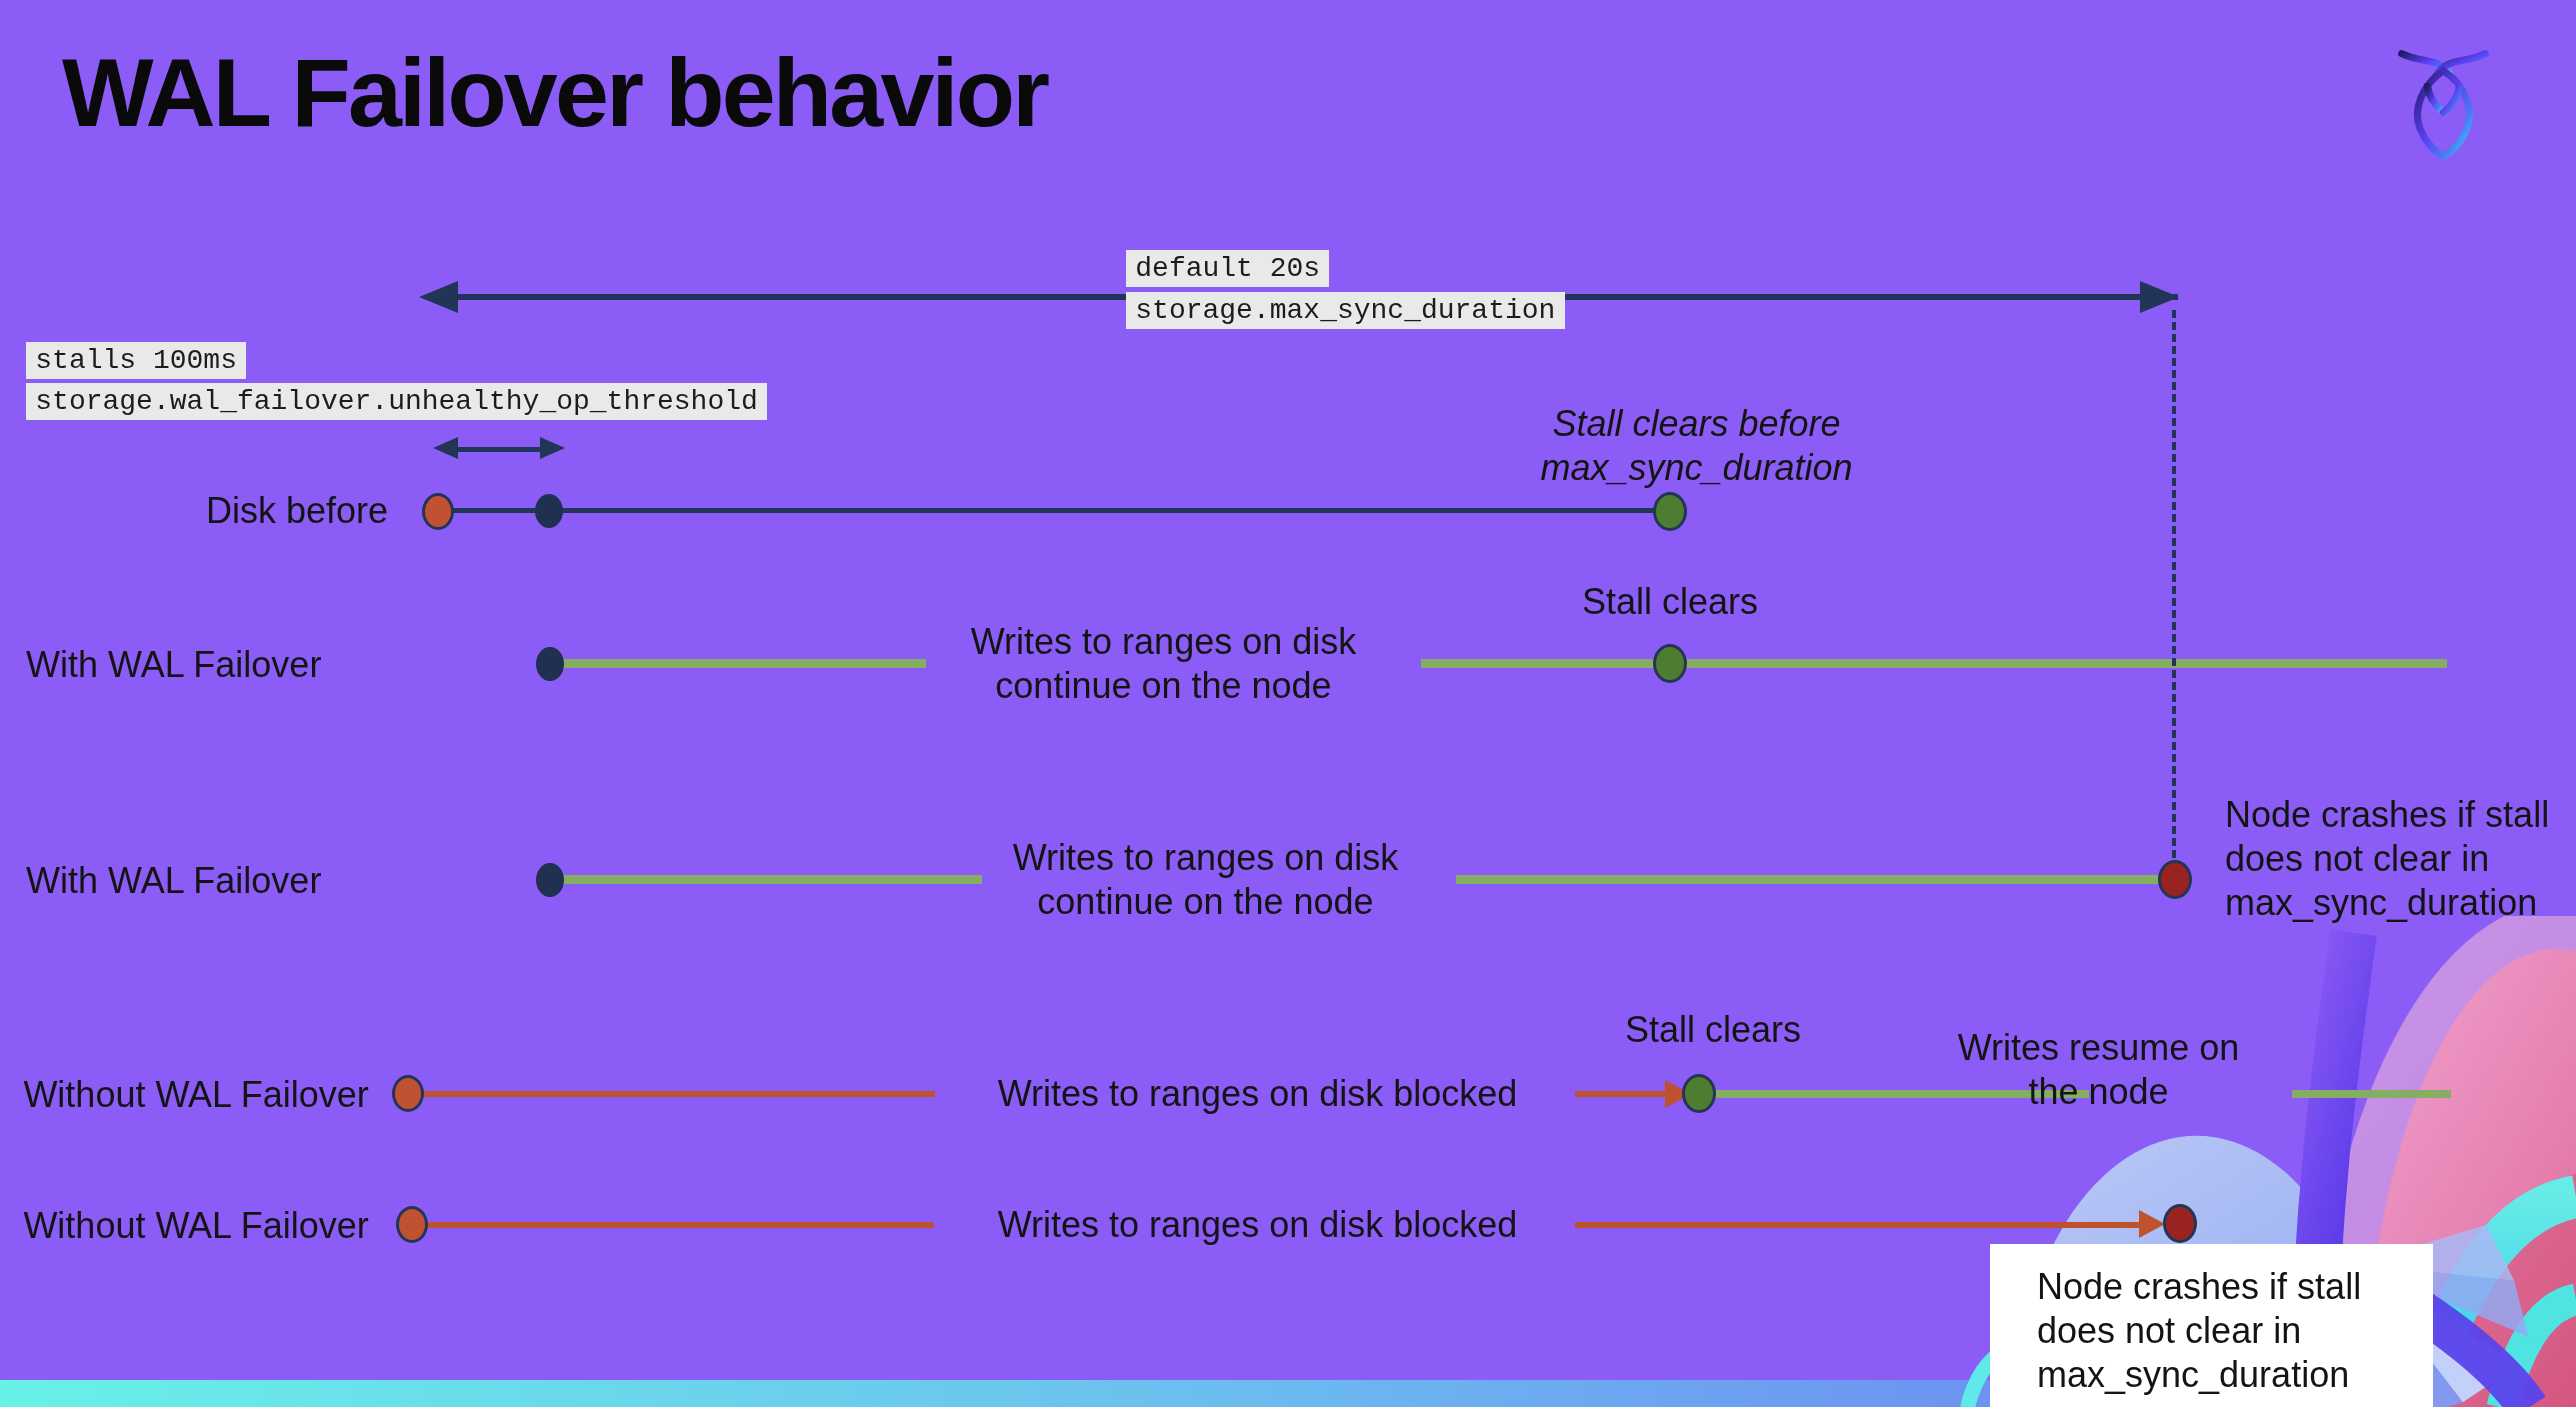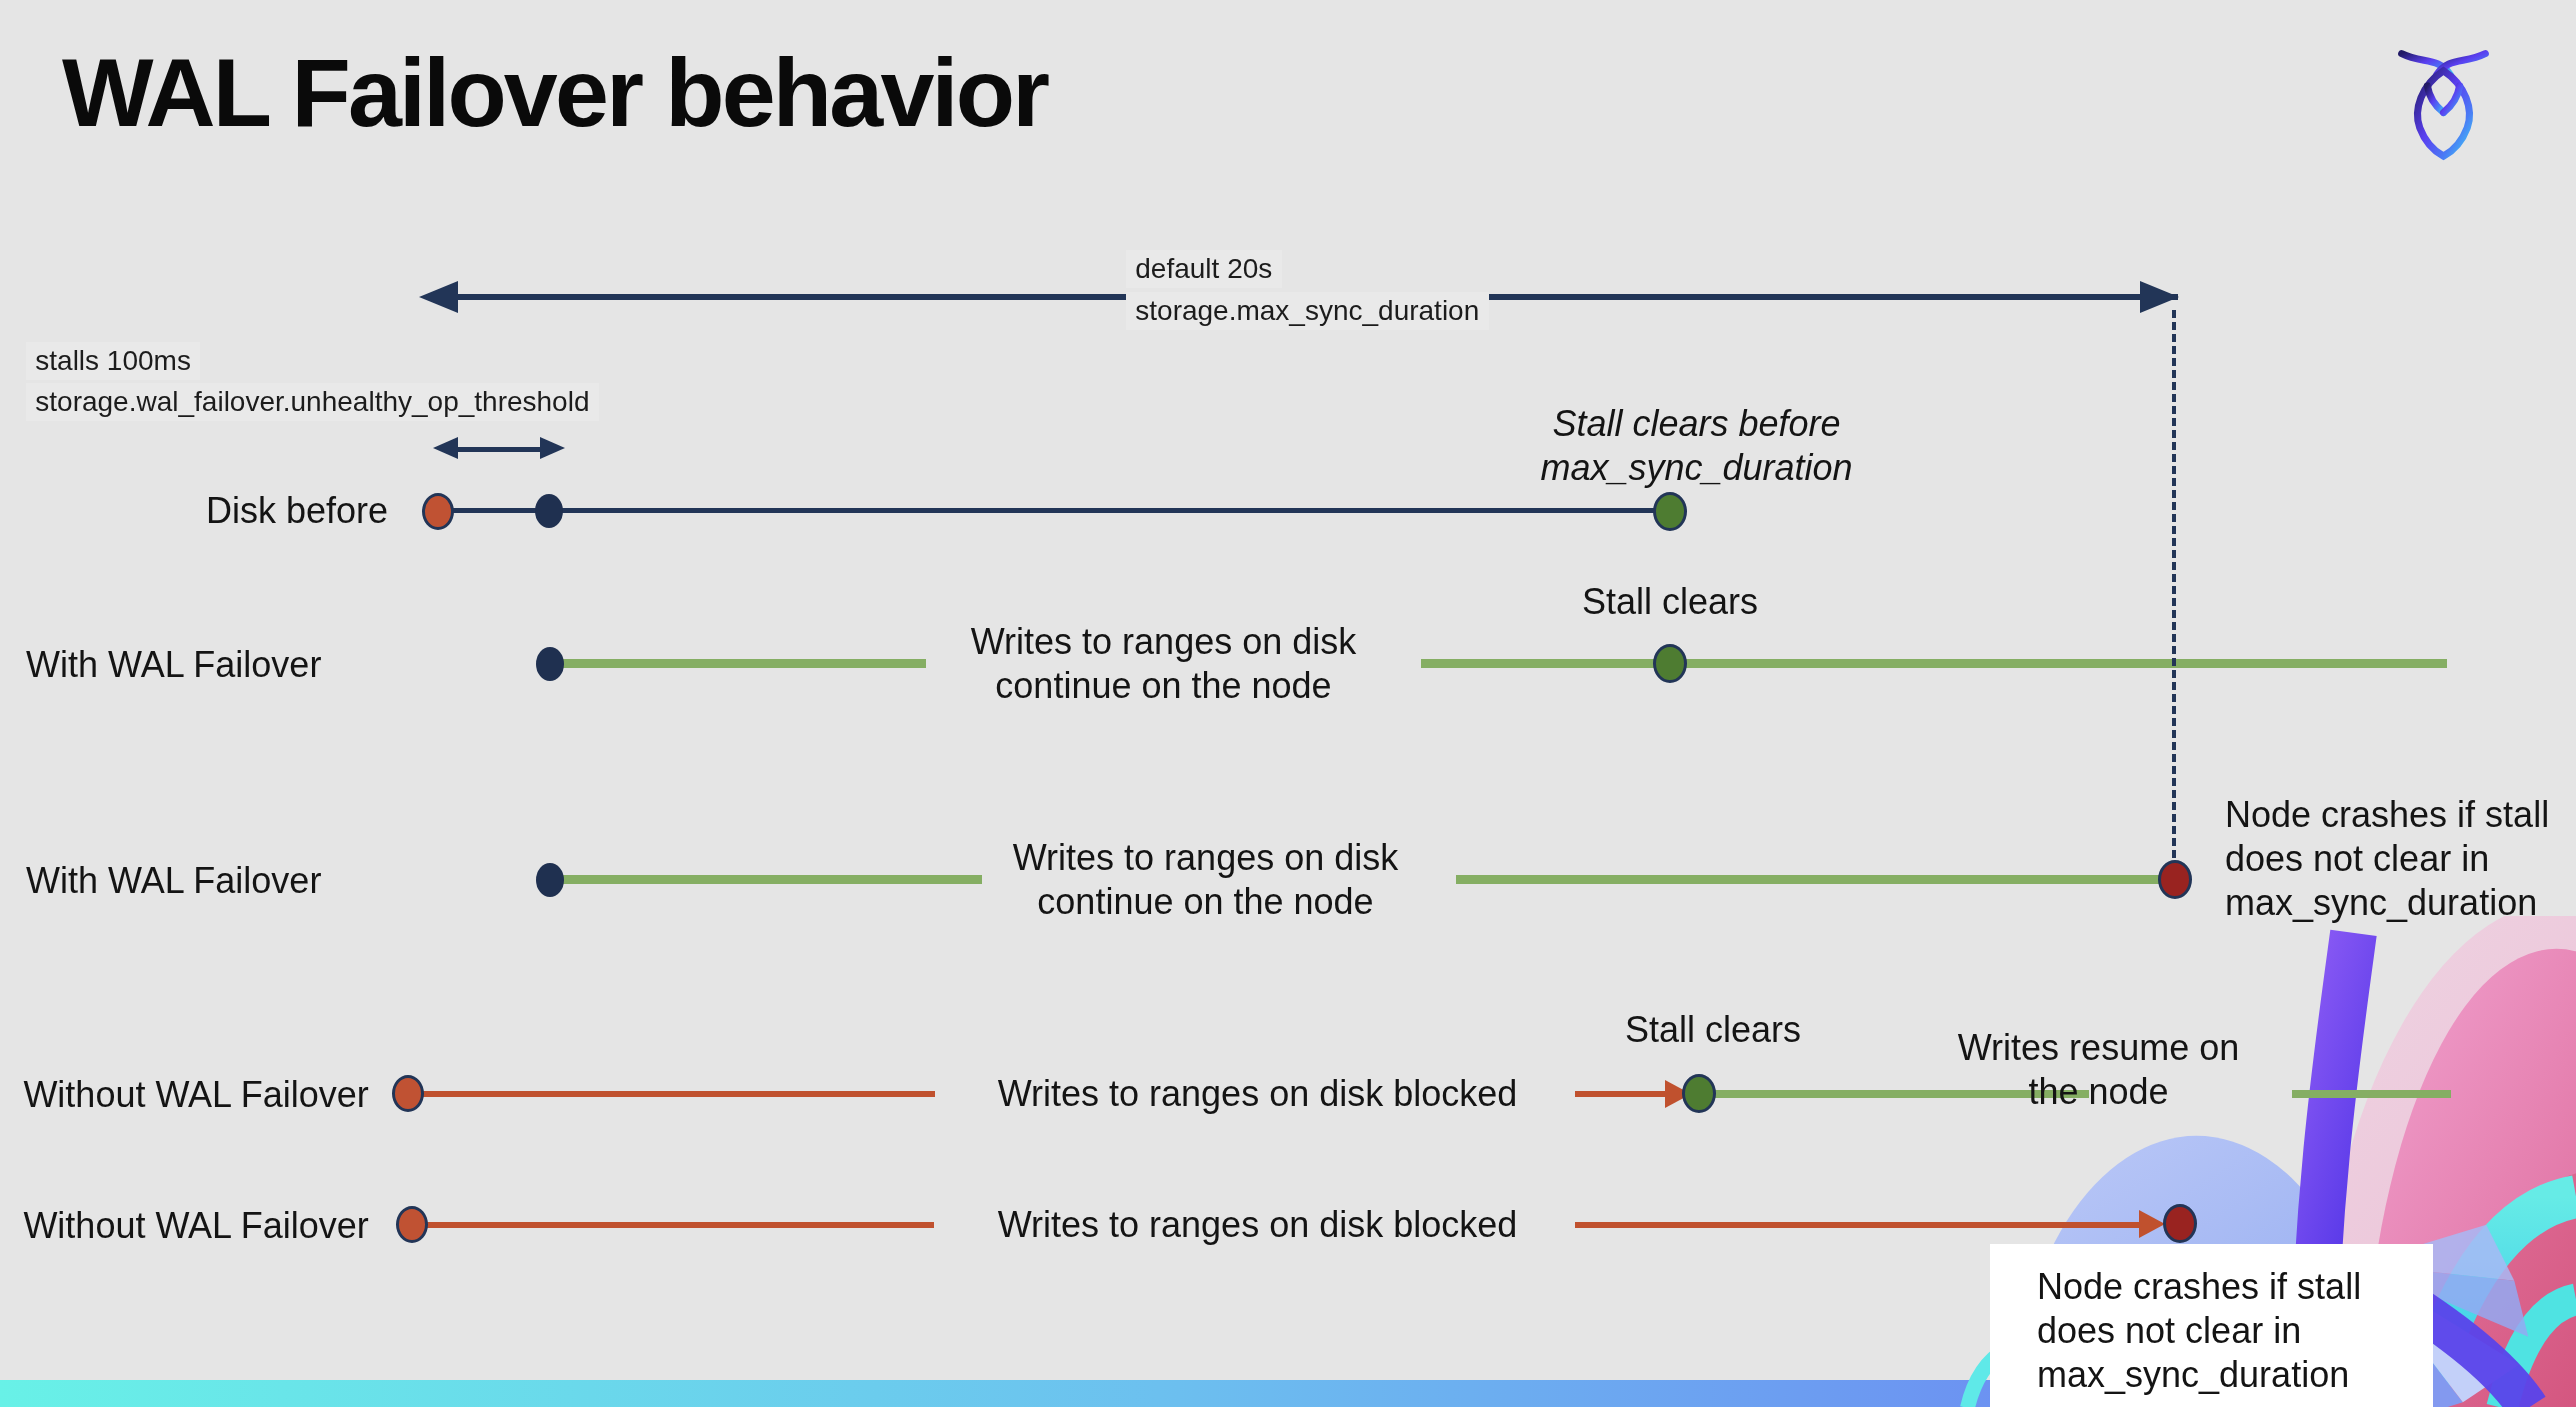--- a/index.html
+++ b/index.html
@@ -1,22 +1,22 @@
 <!DOCTYPE html>
 <html style="font-size:15px"><head>
 <meta charset="utf-8">
 <style>
   html,body{margin:0;padding:0;background:#ffffff;}
-  #slide{position:relative;width:2576px;height:1408px;background:#e5e5e5;overflow:hidden;
+  #slide{position:relative;width:2576px;height:1408px;background:#8b5cf6;overflow:hidden;
          font-family:"Liberation Sans",sans-serif;color:#141414;}
 
   
   .title{position:absolute;left:62px;top:37px;font-size:97px;font-weight:bold;
          letter-spacing:-2.8px;color:#0a0a0a;white-space:nowrap;}
-  .code-label{position:absolute;font-family:Liberation Sans, sans-serif;
+  .code-label{position:absolute;font-family:Liberation Mono, monospace;
               font-size:28px;color:#1c1c1c;background:#e9e9e9;padding:2.8px 9.3px;white-space:pre;z-index:4;}
   .row-label{position:absolute;font-size:36px;color:#141414;white-space:nowrap;}
   .ann{position:absolute;font-size:36px;line-height:44px;text-align:center;
        white-space:pre-line;color:#141414;z-index:5;}
   .ann-left{position:absolute;font-size:36px;line-height:44px;text-align:left;
        white-space:pre-line;color:#141414;z-index:5;}
 
   
   .hline{position:absolute;z-index:2;}
   .navy{background:#223557;}

